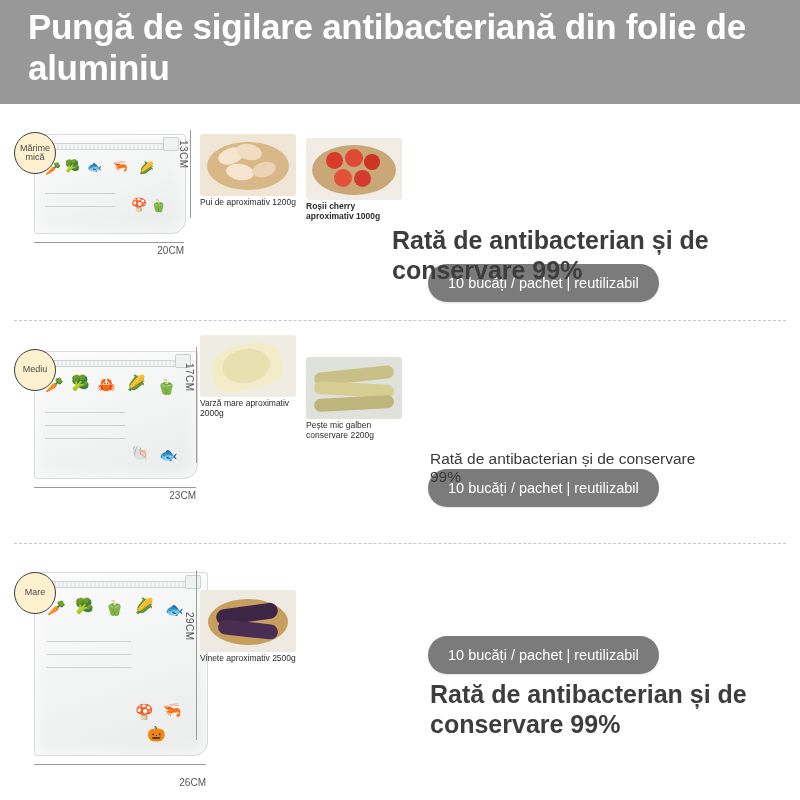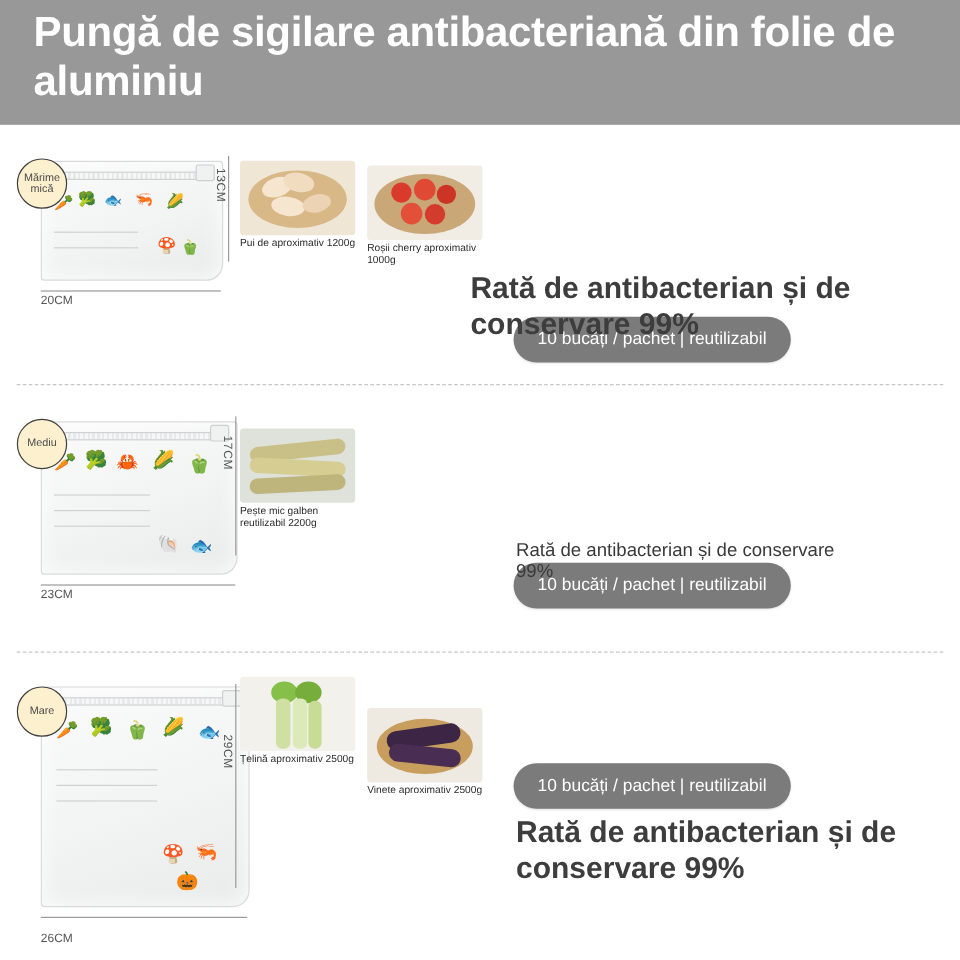--- a/index.html
+++ b/index.html
@@ -130,21 +130,21 @@
     position: absolute;
     font-size: 10px;
     color: #555;
     writing-mode: vertical-rl;
     letter-spacing: 0.5px;
   }
   .dim-w {
     position: absolute;
     font-size: 10px;
     color: #555;
-    text-align: left;
+    text-align: right;
   }
   .arrow-line-v {
     position: absolute;
     border-left: 1px solid #9b9b9b;
   }
   .arrow-line-h {
     position: absolute;
     border-top: 1px solid #9b9b9b;
   }
 
@@ -242,21 +242,21 @@
         <div class="art">
           <div class="plate" style="width:82px;height:48px;background:#d8b887;"></div>
           <div class="blob" style="left:18px;top:14px;width:26px;height:16px;background:#f7e6cf;transform:rotate(-18deg);"></div>
           <div class="blob" style="left:36px;top:10px;width:26px;height:16px;background:#f2dcc0;transform:rotate(12deg);"></div>
           <div class="blob" style="left:26px;top:30px;width:28px;height:16px;background:#f7e6cf;transform:rotate(8deg);"></div>
           <div class="blob" style="left:52px;top:28px;width:24px;height:15px;background:#ecd3b3;transform:rotate(-14deg);"></div>
         </div>
       </div>
       <div class="food-cap">Pui de aproximativ 1200g</div>
     </div>
-    <div class="food-cell" style="margin-top:4px;">
+    <div class="food-cell" style="margin-top:4px;font-weight:bold;">
       <div class="food-img" style="background:#f1ece4;">
         <div class="art">
           <div class="plate" style="width:84px;height:50px;background:#c9a777;"></div>
           <div class="blob" style="left:20px;top:14px;width:17px;height:17px;background:#d93a2b;"></div>
           <div class="blob" style="left:39px;top:11px;width:18px;height:18px;background:#e04a34;"></div>
           <div class="blob" style="left:58px;top:16px;width:16px;height:16px;background:#cc3426;"></div>
           <div class="blob" style="left:28px;top:31px;width:18px;height:18px;background:#e2503a;"></div>
           <div class="blob" style="left:48px;top:32px;width:17px;height:17px;background:#d33c2c;"></div>
         </div>
       </div>
@@ -290,29 +290,38 @@
         <div></div>
       </div>
     </div>
     <div class="arrow-line-h" style="left:16px;top:152px;width:162px;"></div>
     <div class="dim-w" style="left:16px;top:155px;width:162px;">23CM</div>
   </div>
   <div class="arrow-line-v" style="left:196px;top:26px;height:116px;"></div>
   <div class="dim-h" style="left:184px;top:42px;">17CM</div>
 
   <div class="foods" style="left:200px;top:14px;">
+    <div class="food-cell">
+      <div class="food-img" style="background:#efece3;">
+        <div class="art">
+          <div class="blob" style="left:12px;top:10px;width:70px;height:44px;background:#f3ecc8;border-radius:40% 40% 30% 30%;transform:rotate(-12deg);"></div>
+          <div class="blob" style="left:22px;top:14px;width:48px;height:34px;background:#e9e0b2;border-radius:50%;transform:rotate(-10deg);"></div>
+        </div>
+      </div>
+      <div class="food-cap">Varză mare aproximativ 2000g</div>
+    </div>
     <div class="food-cell" style="margin-top:22px;">
       <div class="food-img" style="background:#dfe2da;">
         <div class="art">
           <div class="blob" style="left:8px;top:12px;width:80px;height:13px;background:#c9c087;border-radius:7px;transform:rotate(-6deg);"></div>
           <div class="blob" style="left:8px;top:26px;width:80px;height:13px;background:#d6cd92;border-radius:7px;transform:rotate(3deg);"></div>
           <div class="blob" style="left:8px;top:40px;width:80px;height:13px;background:#beb57c;border-radius:7px;transform:rotate(-3deg);"></div>
         </div>
       </div>
-      <div class="food-cap">Pește mic galben reutilizabil 2200g</div>
+      <div class="food-cap">Pește mic galben conservare 2200g</div>
     </div>
   </div>
 
   <div class="pill" style="left:428px;top:148px;">10 bucăți / pachet | reutilizabil</div>
 </div>
 <div class="claim claim2">Rată de antibacterian și de conservare 99%</div>
 
 <hr class="divider">
 
 <div class="section sec3">
@@ -336,32 +345,20 @@
         <div></div>
       </div>
     </div>
     <div class="arrow-line-h" style="left:16px;top:206px;width:172px;"></div>
     <div class="dim-w" style="left:16px;top:219px;width:172px;">26CM</div>
   </div>
   <div class="arrow-line-v" style="left:196px;top:26px;height:170px;"></div>
   <div class="dim-h" style="left:184px;top:68px;">29CM</div>
 
   <div class="foods" style="left:200px;top:20px;">
-    <div class="food-cell">
-      <div class="food-img" style="background:#f2f1ec;">
-        <div class="art">
-          <div class="blob" style="left:26px;top:4px;width:22px;height:18px;background:#86bf49;border-radius:50%;"></div>
-          <div class="blob" style="left:46px;top:4px;width:22px;height:18px;background:#76ad3b;border-radius:50%;"></div>
-          <div class="blob" style="left:30px;top:18px;width:12px;height:42px;background:#cfe0a2;border-radius:5px;"></div>
-          <div class="blob" style="left:44px;top:18px;width:12px;height:42px;background:#dce9b8;border-radius:5px;"></div>
-          <div class="blob" style="left:57px;top:20px;width:11px;height:40px;background:#c8dc96;border-radius:5px;"></div>
-        </div>
-      </div>
-      <div class="food-cap">Țelină aproximativ 2500g</div>
-    </div>
     <div class="food-cell" style="margin-top:26px;">
       <div class="food-img" style="background:#eeeae2;">
         <div class="art">
           <div class="plate" style="width:80px;height:46px;background:#c79e5e;"></div>
           <div class="blob" style="left:16px;top:16px;width:62px;height:16px;background:#3d2545;border-radius:9px;transform:rotate(-8deg);"></div>
           <div class="blob" style="left:18px;top:32px;width:60px;height:15px;background:#4a2d53;border-radius:9px;transform:rotate(6deg);"></div>
         </div>
       </div>
       <div class="food-cap">Vinete aproximativ 2500g</div>
     </div>

